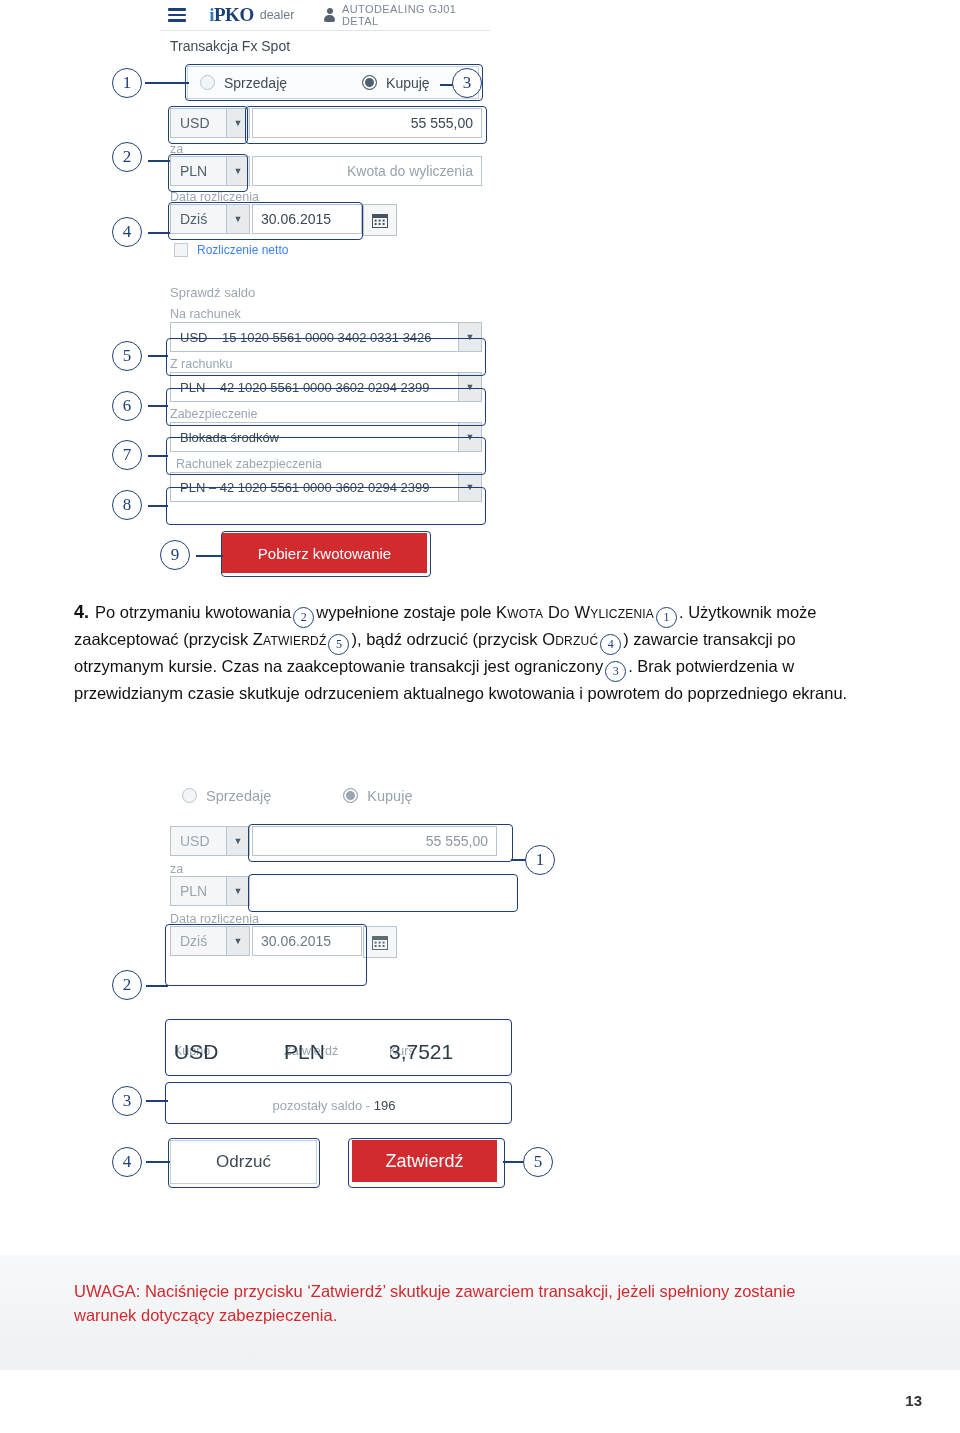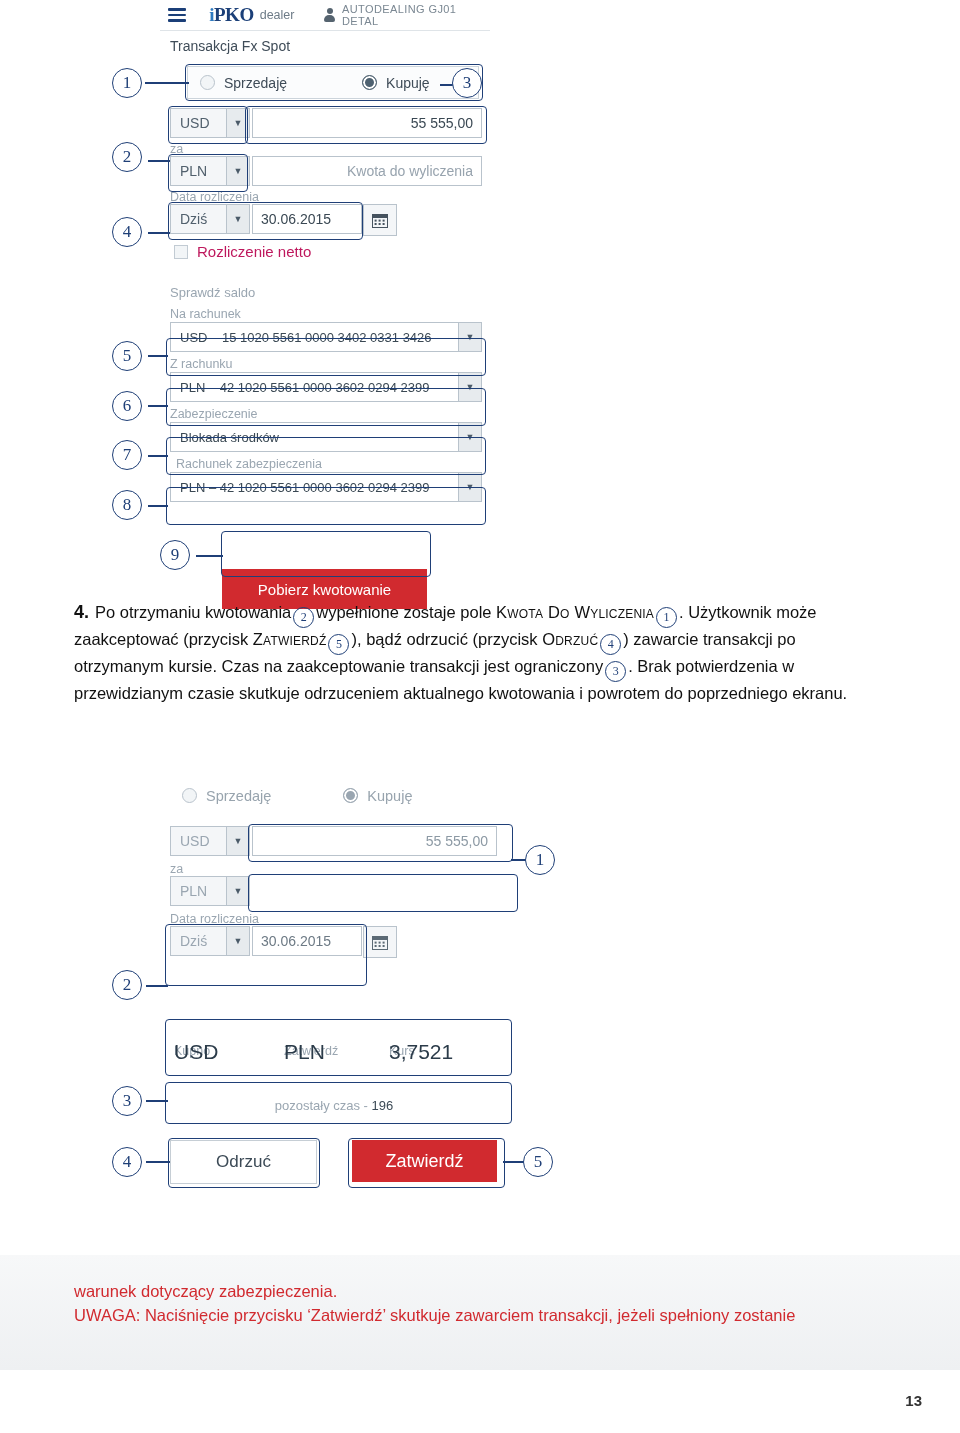--- a/index.html
+++ b/index.html
@@ -359,21 +359,21 @@
           <rect x="10.6" y="6.6" width="2" height="2"></rect>
         <rect x="2.6" y="10" width="2" height="2"></rect>
           <rect x="6.6" y="10" width="2" height="2"></rect>
           <rect x="10.6" y="10" width="2" height="2"></rect>
       </g>
     </svg>
   </div>
 
   <div style="position:absolute;left:14px;top:243px;display:flex;align-items:center;">
     <div class="chk"></div>
-    <span style="font-size:15px;color:#be185d;">Rozliczenie netto</span>
+    <span style="font-size:12px;color:#3b82f6;">Rozliczenie netto</span>
   </div>
 
   <div style="position:absolute;left:10px;top:285px;font-size:13px;color:#9aa6b1;">Sprawdź saldo</div>
 
   <div class="lbl" style="position:absolute;left:10px;top:307px;">Na rachunek</div>
   <div class="sel" style="position:absolute;left:10px;top:322px;width:312px;background:#fff;">
     <span style="font-size:13px;color:#3a4853;">USD – 15 1020 5561 0000 3402 0331 3426</span>
     <span class="caret">▼</span>
   </div>
 
@@ -388,21 +388,21 @@
     <span style="font-size:13px;color:#3a4853;">Blokada środków</span>
     <span class="caret">▼</span>
   </div>
 
   <div class="lbl" style="position:absolute;left:16px;top:457px;">Rachunek zabezpieczenia</div>
   <div class="sel" style="position:absolute;left:10px;top:472px;width:312px;background:#fff;">
     <span style="font-size:13px;color:#3a4853;">PLN – 42 1020 5561 0000 3602 0294 2399</span>
     <span class="caret">▼</span>
   </div>
 
-  <div class="btn-primary" style="position:absolute;left:62px;top:533px;width:205px;height:40px;margin-top:36px;">
+  <div class="btn-primary" style="position:absolute;left:62px;top:533px;width:205px;height:40px;">
     <span>Pobierz kwotowanie</span>
   </div>
 </div>
 
 <div class="callout-box" style="left:185px;top:64px;width:296px;height:35px;"></div>
 <div class="leader" style="left:145px;top:82px;width:44px;"></div>
 <div class="circ" style="left:112px;top:68px;">1</div>
 
 <div class="callout-box" style="left:245px;top:106px;width:240px;height:36px;"></div>
 <div class="leader" style="left:440px;top:84px;width:40px;"></div>
@@ -497,21 +497,21 @@
     <div style="width:105px;">Zatwierdź</div>
     <div style="width:100px;">Kurs</div>
   </div>
   <div class="quote-val" style="position:absolute;left:14px;top:260px;width:330px;">
     <div style="width:110px;">USD</div>
     <div style="width:105px;">PLN</div>
     <div style="width:110px;">3,7521</div>
   </div>
 
   <div style="position:absolute;left:14px;top:318px;width:320px;text-align:center;font-size:13px;color:#9aa6b1;">
-    <span>pozostały czas -</span>
+    <span>pozostały saldo -</span>
     <span style="color:#3c4a56;">196</span>
   </div>
 
   <div style="position:absolute;left:10px;top:360px;width:145px;height:42px;border:1px solid #c6ced5;background:#fff;display:flex;align-items:center;justify-content:center;font-size:17px;color:#3c4a56;">
     <span>Odrzuć</span>
   </div>
   <div class="btn-primary" style="position:absolute;left:192px;top:360px;width:145px;height:42px;font-size:18px;">
     <span>Zatwierdź</span>
   </div>
 </div>
@@ -534,17 +534,17 @@
 <div class="callout-box" style="left:168px;top:1138px;width:150px;height:48px;"></div>
 <div class="leader" style="left:146px;top:1161px;width:24px;"></div>
 <div class="circ" style="left:112px;top:1147px;">4</div>
 
 <div class="callout-box" style="left:348px;top:1138px;width:155px;height:48px;"></div>
 <div class="leader" style="left:503px;top:1161px;width:22px;"></div>
 <div class="circ" style="left:523px;top:1147px;">5</div>
 
 <div id="note"></div>
 <div id="note-text">
+  <div>UWAGA: Naciśnięcie przycisku ‘Zatwierdź’ skutkuje zawarciem transakcji, jeżeli spełniony zostanie</div>
   <div>warunek dotyczący zabezpieczenia.</div>
-  <div>UWAGA: Naciśnięcie przycisku ‘Zatwierdź’ skutkuje zawarciem transakcji, jeżeli spełniony zostanie</div>
 </div>
 
 <div id="pageno">13</div>
 
 </body></html>

